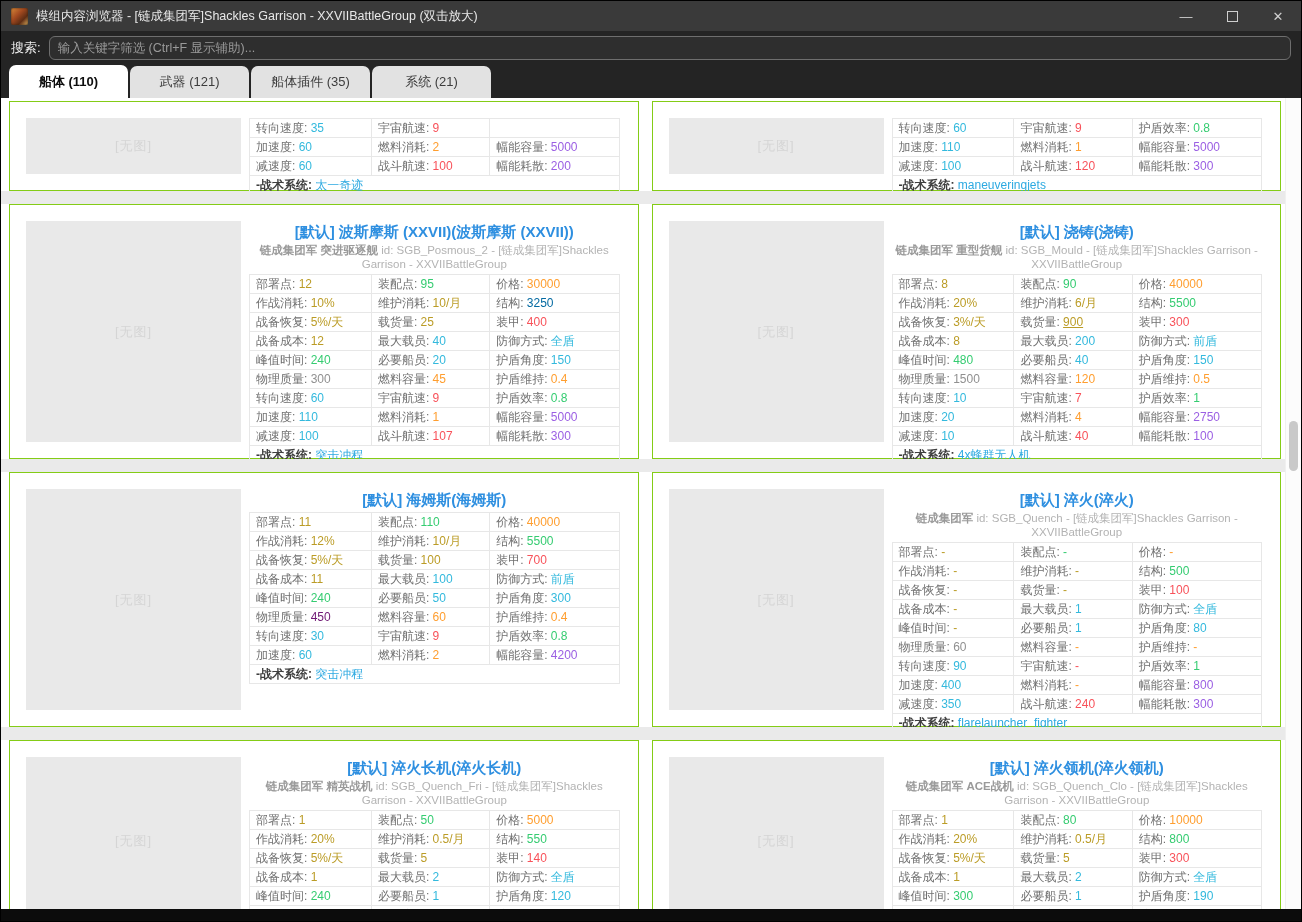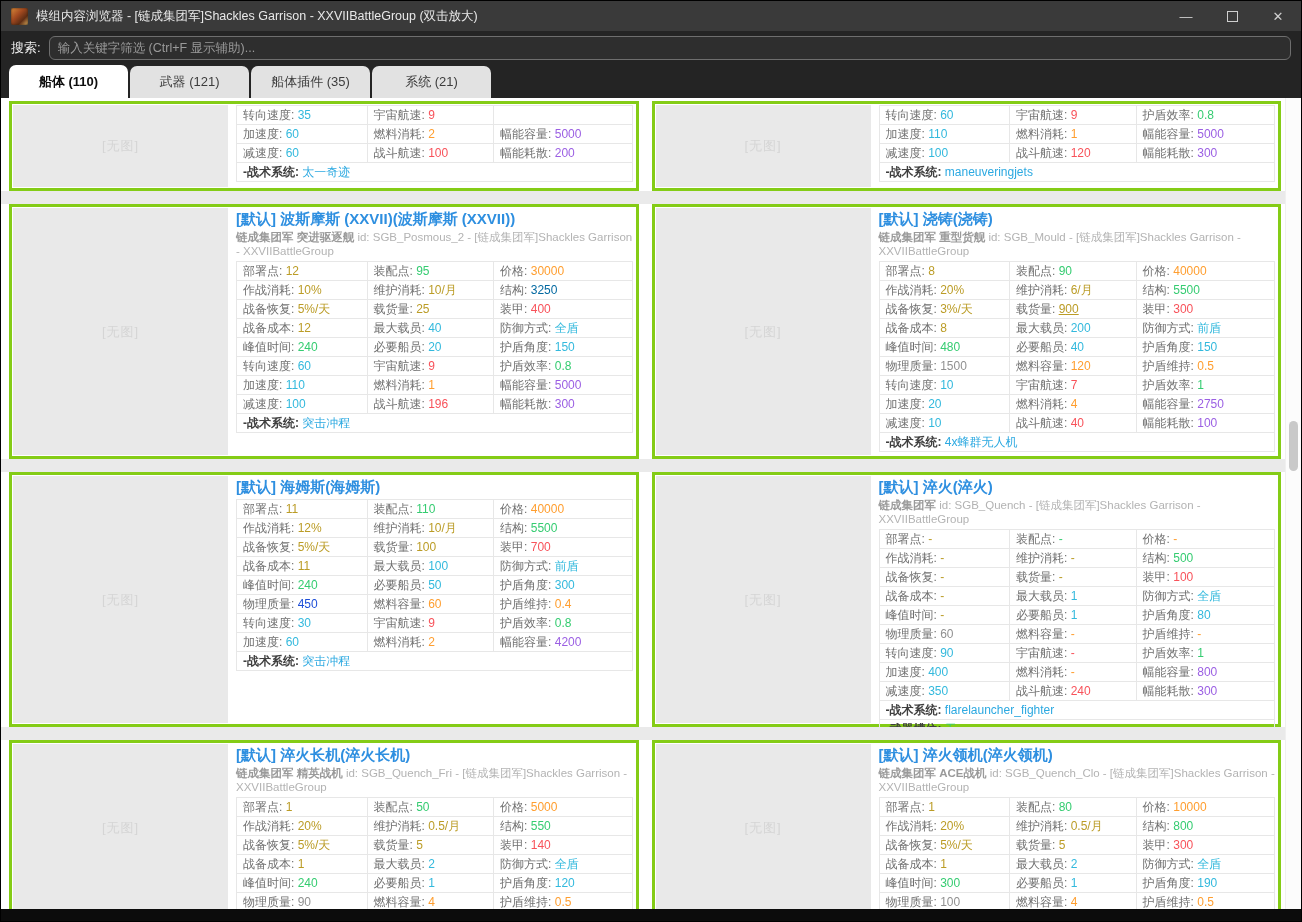--- a/index.html
+++ b/index.html
@@ -29,26 +29,26 @@
     display:flex;align-items:center;justify-content:center;border-radius:7px 7px 0 0;
     white-space:nowrap;cursor:default;}
   .tab.active{background:#ffffff;color:#0d0d0d;font-weight:bold;height:33px;}
   
   .content{position:relative;height:811px;background:#ffffff;overflow:hidden;flex:0 0 auto;
     padding-top:3px;box-sizing:border-box;}
   .gap{height:13px;background:#eaeaea;}
   .card-row{display:flex;gap:13px;padding:0 20px 0 8px;align-items:stretch;}
   .card-row.row-fixed{height:255px;overflow:hidden;}
   .card-row.row-partial{height:90px;overflow:hidden;}
-  .card{flex:1;min-width:0;display:flex;background:#fff;border:3px solid #84cc16;
-    padding:1px;box-sizing:border-box;}
+  .card{flex:1;min-width:0;display:flex;background:#fff;border:1px solid #84cc16;
+    padding:16px;box-sizing:border-box;}
   .thumb{width:215px;flex:0 0 auto;background:#e9e9e9;display:flex;align-items:center;
     justify-content:center;color:#d5d5d5;font-size:13px;letter-spacing:1px;}
   .info{flex:1;min-width:0;padding:1px 2px 0 8px;}
-  .card-head{margin-bottom:3px;}
+  .card-head{margin-bottom:3px;text-align:center;}
   .title{color:#2e8fe0;font-weight:bold;font-size:15px;line-height:19px;white-space:nowrap;
     overflow:hidden;}
   .sub{font-size:11.5px;line-height:14px;color:#b3b3b3;margin-top:2px;}
   .sub b{color:#9a9a9a;font-weight:bold;}
   table.stats{border-collapse:collapse;width:100%;table-layout:fixed;font-size:12px;}
   table.stats td{border:1px solid #e7e7e7;padding:2px 6px;height:14px;line-height:14px;
     white-space:nowrap;overflow:hidden;}
   .lbl{color:#707070;}
   .sysrow td{padding:2px 6px;}
   .syslbl{color:#3f3f3f;font-weight:bold;}
@@ -199,32 +199,37 @@
                   <td><span class="lbl">战备成本: </span><span class="val" style="color: rgb(187, 156, 38);">12</span></td>
                   <td><span class="lbl">最大载员: </span><span class="val" style="color: rgb(51, 185, 221);">40</span></td>
                   <td><span class="lbl">防御方式: </span><span class="val" style="color: rgb(51, 185, 221);">全盾</span></td>
                 </tr>
                 <tr>
                   <td><span class="lbl">峰值时间: </span><span class="val" style="color: rgb(53, 204, 113);">240</span></td>
                   <td><span class="lbl">必要船员: </span><span class="val" style="color: rgb(51, 185, 221);">20</span></td>
                   <td><span class="lbl">护盾角度: </span><span class="val" style="color: rgb(51, 185, 221);">150</span></td>
                 </tr>
                 <tr>
+                  <td><span class="lbl">物理质量: </span><span class="val" style="color: rgb(144, 144, 144);">300</span></td>
+                  <td><span class="lbl">燃料容量: </span><span class="val" style="color: rgb(255, 158, 47);">45</span></td>
+                  <td><span class="lbl">护盾维持: </span><span class="val" style="color: rgb(255, 158, 47);">0.4</span></td>
+                </tr>
+                <tr>
                   <td><span class="lbl">转向速度: </span><span class="val" style="color: rgb(51, 185, 221);">60</span></td>
                   <td><span class="lbl">宇宙航速: </span><span class="val" style="color: rgb(248, 82, 90);">9</span></td>
                   <td><span class="lbl">护盾效率: </span><span class="val" style="color: rgb(53, 204, 113);">0.8</span></td>
                 </tr>
                 <tr>
                   <td><span class="lbl">加速度: </span><span class="val" style="color: rgb(51, 185, 221);">110</span></td>
                   <td><span class="lbl">燃料消耗: </span><span class="val" style="color: rgb(255, 158, 47);">1</span></td>
                   <td><span class="lbl">幅能容量: </span><span class="val" style="color: rgb(155, 95, 227);">5000</span></td>
                 </tr>
                 <tr>
                   <td><span class="lbl">减速度: </span><span class="val" style="color: rgb(51, 185, 221);">100</span></td>
-                  <td><span class="lbl">战斗航速: </span><span class="val" style="color: rgb(248, 82, 90);">196</span></td>
+                  <td><span class="lbl">战斗航速: </span><span class="val" style="color: rgb(248, 82, 90);">107</span></td>
                   <td><span class="lbl">幅能耗散: </span><span class="val" style="color: rgb(155, 95, 227);">300</span></td>
                 </tr>
                 <tr class="sysrow">
                   <td colspan="3"><span class="syslbl">-战术系统: </span><span style="color: rgb(44, 169, 225);">突击冲程</span></td>
                 </tr>
               </tbody>
       </table>
     </div>
   </div>
 
@@ -333,21 +338,21 @@
                   <td><span class="lbl">战备成本: </span><span class="val" style="color: rgb(187, 156, 38);">11</span></td>
                   <td><span class="lbl">最大载员: </span><span class="val" style="color: rgb(51, 185, 221);">100</span></td>
                   <td><span class="lbl">防御方式: </span><span class="val" style="color: rgb(51, 185, 221);">前盾</span></td>
                 </tr>
                 <tr>
                   <td><span class="lbl">峰值时间: </span><span class="val" style="color: rgb(53, 204, 113);">240</span></td>
                   <td><span class="lbl">必要船员: </span><span class="val" style="color: rgb(51, 185, 221);">50</span></td>
                   <td><span class="lbl">护盾角度: </span><span class="val" style="color: rgb(51, 185, 221);">300</span></td>
                 </tr>
                 <tr>
-                  <td><span class="lbl">物理质量: </span><span class="val" style="color: #1d4ed8; text-align: center;">450</span></td>
+                  <td><span class="lbl">物理质量: </span><span class="val" style="color: #701a75; text-align: center;">450</span></td>
                   <td><span class="lbl">燃料容量: </span><span class="val" style="color: rgb(255, 158, 47);">60</span></td>
                   <td><span class="lbl">护盾维持: </span><span class="val" style="color: rgb(255, 158, 47);">0.4</span></td>
                 </tr>
                 <tr>
                   <td><span class="lbl">转向速度: </span><span class="val" style="color: rgb(51, 185, 221);">30</span></td>
                   <td><span class="lbl">宇宙航速: </span><span class="val" style="color: rgb(248, 82, 90);">9</span></td>
                   <td><span class="lbl">护盾效率: </span><span class="val" style="color: rgb(53, 204, 113);">0.8</span></td>
                 </tr>
                 <tr>
                   <td><span class="lbl">加速度: </span><span class="val" style="color: rgb(51, 185, 221);">60</span></td>

